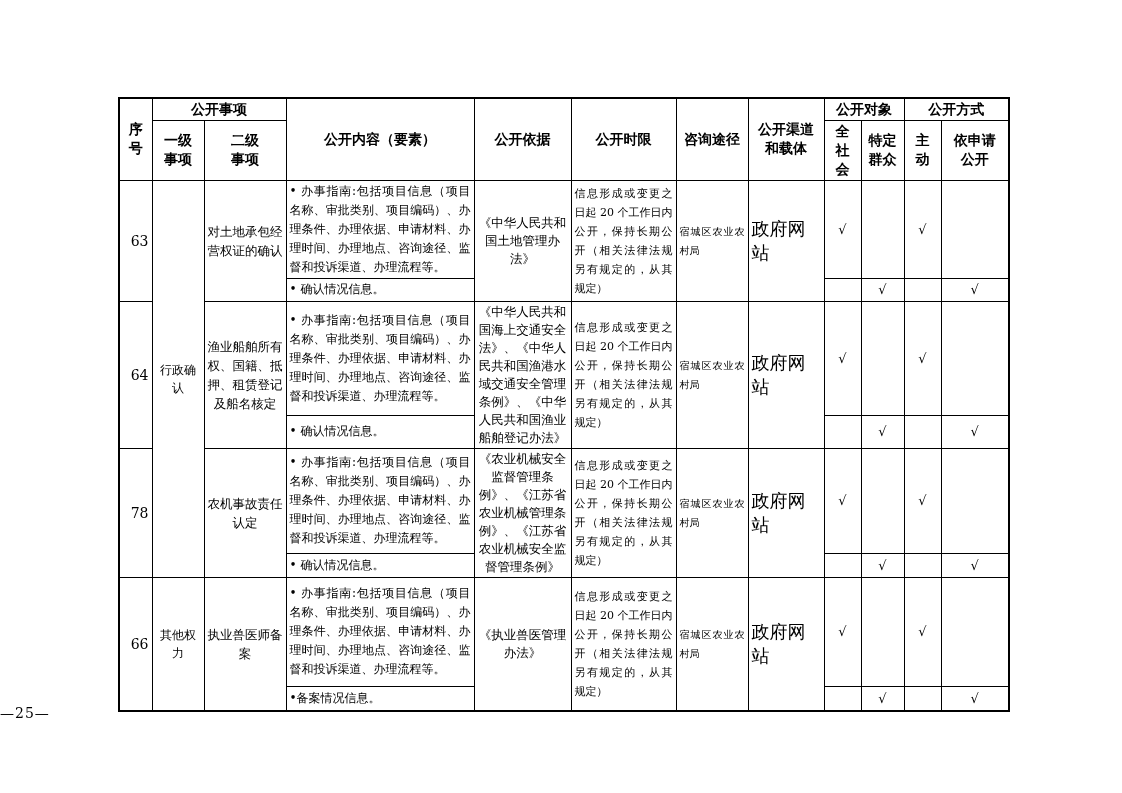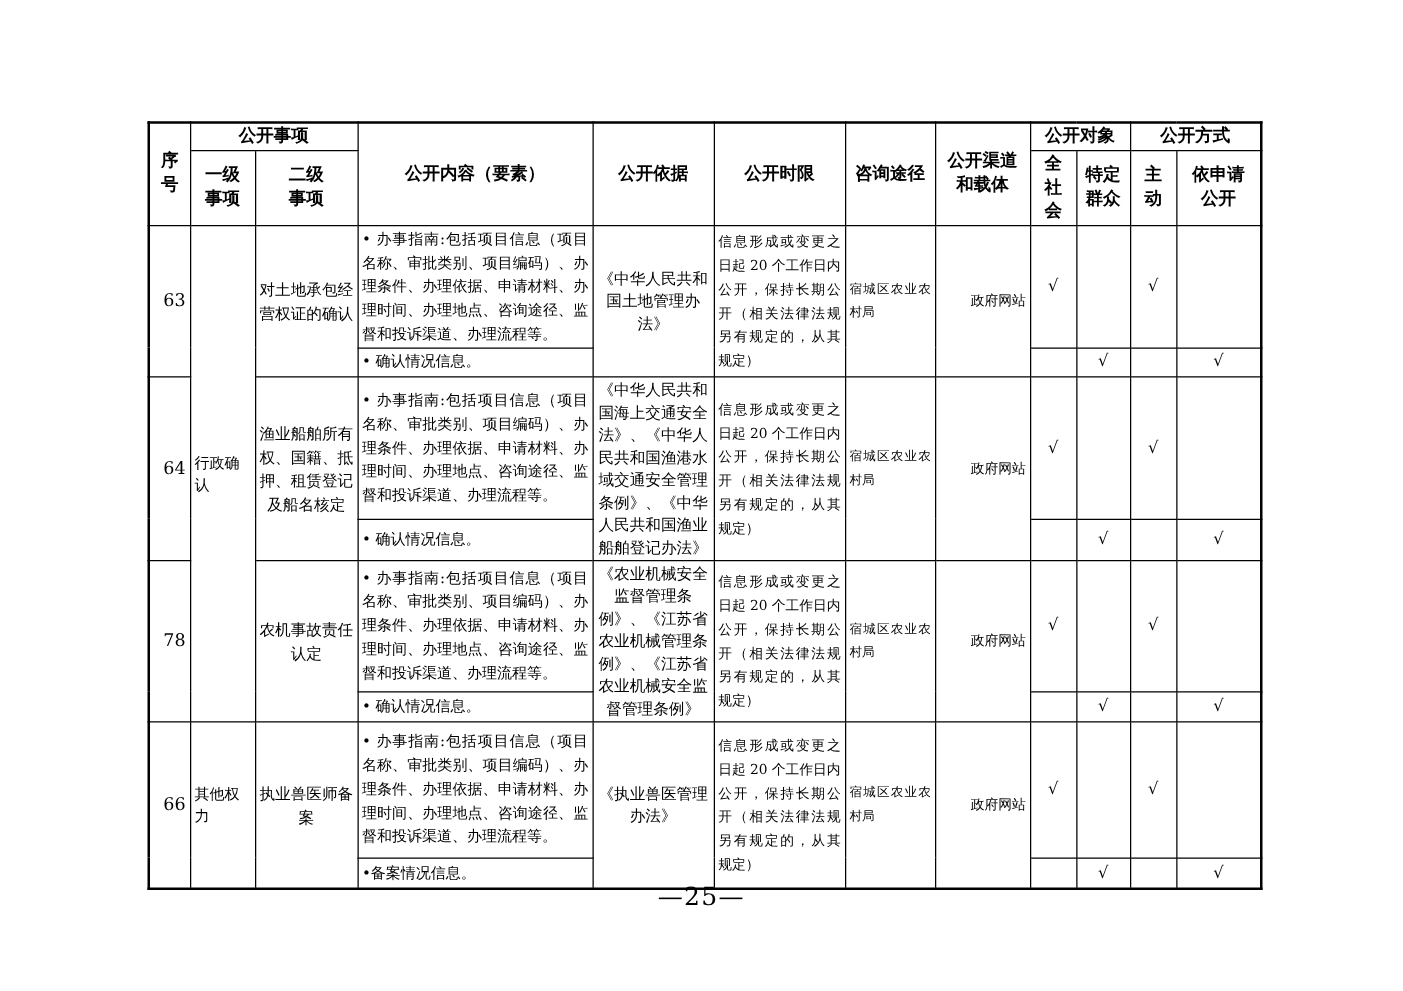--- a/index.html
+++ b/index.html
@@ -19,31 +19,31 @@
     padding:1px 3px;
   }
   table.doc th{
     font-family:"DejaVu Sans","Liberation Sans",sans-serif;
     font-weight:bold;font-size:14px;text-align:center;
     line-height:1.35;padding:1px 2px;
   }
   .wb{display:inline-block;word-break:break-all;}
   .w1{width:1.05em;} .w2{width:2.1em;} .w3{width:3.2em;} .w4{width:4.2em;}
   .c-num{font-size:14px;text-align:right;}
-  .c-yiji{font-size:12px;padding:2px 1px;line-height:18px;}
+  .c-yiji{font-size:12px;text-align:center;padding:2px 1px;line-height:18px;}
   .c-erji{font-size:12.5px;text-align:center;padding:2px 3px;line-height:19px;word-break:break-all;}
   .c-content{font-size:12px;text-align:justify;line-height:19px;padding:2px 5px;word-break:break-all;}
   .c-yiju{font-size:12.5px;text-align:center;line-height:18px;padding:2px 4px;word-break:break-all;}
   .c-shixian{font-size:11px;text-align:justify;line-height:19px;padding:2px 4px;word-break:break-all;}
   .c-zhuti{font-size:10px;text-align:justify;line-height:19px;padding:2px 4px;word-break:break-all;}
-  .c-qudao{font-size:11px;text-align:right;}
+  .c-qudao{font-size:18px;text-align:left;}
   .c-check{font-size:13px;text-align:center;font-family:"DejaVu Sans","Liberation Sans",sans-serif;}
   .footer{
     position:absolute;left:0;top:705px;width:100%;
-    text-align:center;font-size:20px;letter-spacing:1px;
+    text-align:left;font-size:14px;letter-spacing:1px;
   }
 </style>
 </head>
 <body>
 
 <table class="doc">
   <colgroup>
     <col style="width:33px">
       <col style="width:52px">
       <col style="width:82px">

